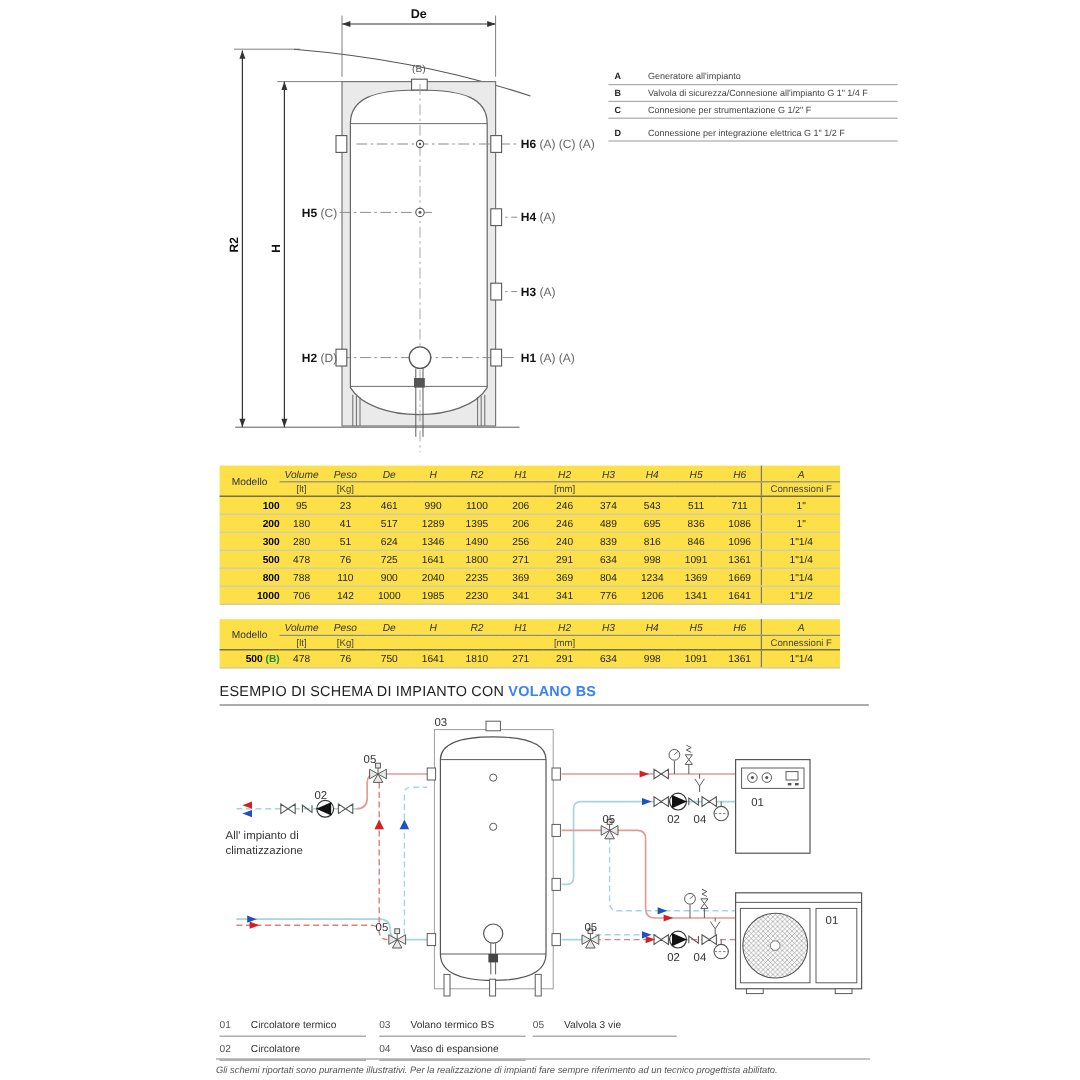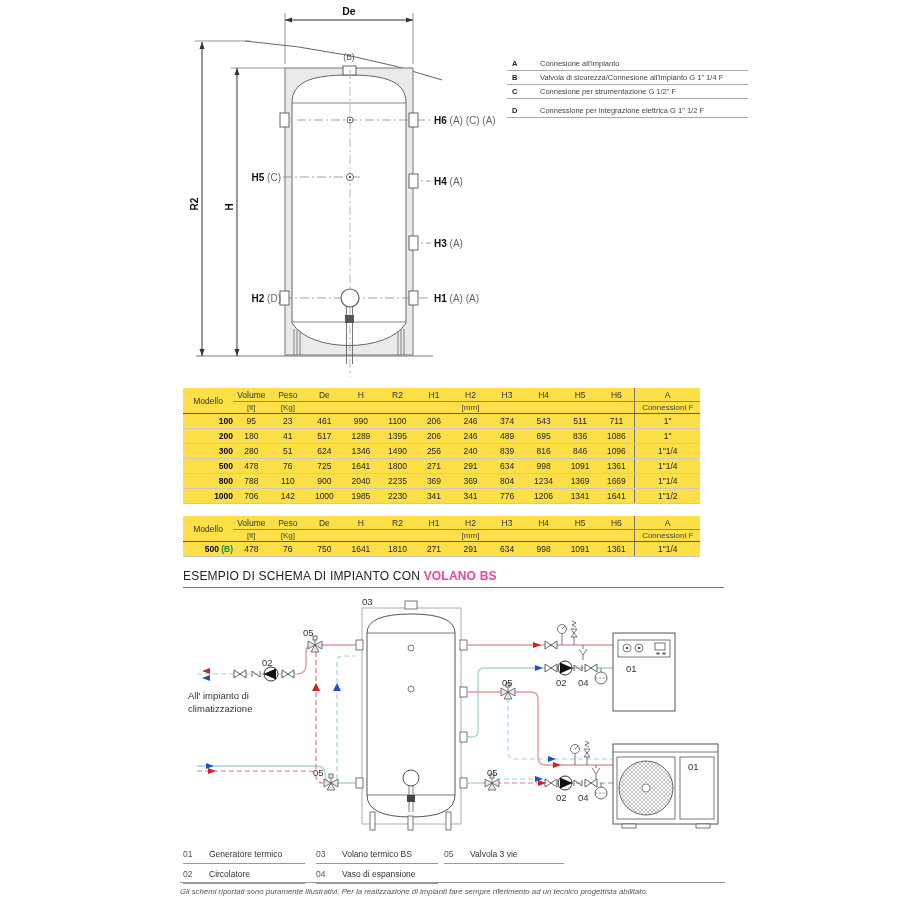--- a/index.html
+++ b/index.html
@@ -12,33 +12,33 @@
   .leg-row{display:flex;border-bottom:1px solid #aaa;padding:1px 0 2px;margin-bottom:1px;}
   .leg-row.gap{margin-top:6px;}
   .leg-key{width:28px;padding-left:5px;font-weight:bold;font-size:7.5px;color:#222;}
   .leg-txt{font-size:7.5px;color:#444;}
 
   
   table.spec{position:absolute;border-collapse:collapse;table-layout:fixed;width:517px;background:#fde047;}
   #table1{left:183px;top:388px;}
   #table2{left:183px;top:516px;}
   .spec th{font-weight:normal;padding:0;}
-  .spec thead th.name{border-bottom:1px solid #8a8a8a;font-size:8.5px;color:#333;padding:2px 0 1px;}
+  .spec thead th.name{border-bottom:1px solid #8a8a8a;font-size:8.5px;color:#333;padding:2px 0 1px;font-style:italic;}
   .spec thead th.unit{border-bottom:1.4px solid #555;font-size:8px;color:#444;padding:0 0 0;height:11px;}
   .spec thead th.mod-h{border-bottom:1.4px solid #555;font-size:8.5px;color:#333;}
   .spec td{text-align:center;font-size:8.5px;color:#222;border-bottom:1px solid #c8c8c8;padding:2px 0;}
   .spec td.model{font-weight:bold;color:#000;text-align:right;}
   .spec th{text-align:center;}
   .spec .conn{border-left:1px solid #777;}
   .green{color:#1e8e3e;font-weight:bold;}
 
   
   #section-title{position:absolute;left:183px;top:569px;width:541px;font-size:12px;color:#222;
     border-bottom:1.2px solid #777;padding-bottom:4px;letter-spacing:.2px;}
-  #section-title b{font-weight:bold;color:#ec4899;}
+  #section-title b{font-weight:bold;color:#3b82f6;}
 
   
   .bleg{position:absolute;display:flex;border-bottom:1px solid #999;padding:2px 0 4px;font-size:8.5px;}
   .bleg .num{width:26px;color:#555;}
   .bleg .lab{color:#333;}
 
   #footnote{position:absolute;left:180px;top:882px;width:545px;border-top:1px solid #999;
     padding-top:4px;font-size:7.8px;font-style:italic;color:#555;}
 </style>
 </head>
@@ -141,21 +141,21 @@
       <tspan font-weight="bold" fill="#111">H5</tspan><tspan fill="#666"> (C)</tspan>
     </text>
     <text x="281" y="301.5" text-anchor="end" font-size="10">
       <tspan font-weight="bold" fill="#111">H2</tspan><tspan fill="#666"> (D)</tspan>
     </text>
   </svg>
 
   <div id="conn-legend">
     <div class="leg-row">
       <span class="leg-key">A</span>
-      <span class="leg-txt">Connesione all'impianto</span>
+      <span class="leg-txt">Generatore all'impianto</span>
     </div>
     <div class="leg-row">
       <span class="leg-key">B</span>
       <span class="leg-txt">Valvola di sicurezza/Connesione all'impianto G 1" 1/4 F</span>
     </div>
     <div class="leg-row">
       <span class="leg-key">C</span>
       <span class="leg-txt">Connesione per strumentazione G 1/2" F</span>
     </div>
     <div class="leg-row gap">
@@ -560,21 +560,21 @@
       <text x="578" y="686">04</text>
       <text x="556" y="801">02</text>
       <text x="578" y="801">04</text>
       <text x="188" y="699">All' impianto di</text>
       <text x="188" y="712">climatizzazione</text>
     </g>
   </svg>
 
   <div class="bleg" style="left:183px;top:847px;width:122px;">
     <span class="num">01</span>
-    <span class="lab">Generatore termico</span>
+    <span class="lab">Circolatore termico</span>
   </div>
   <div class="bleg" style="left:183px;top:867px;width:122px;">
     <span class="num">02</span>
     <span class="lab">Circolatore</span>
   </div>
   <div class="bleg" style="left:316px;top:847px;width:122px;">
     <span class="num">03</span>
     <span class="lab">Volano termico BS</span>
   </div>
   <div class="bleg" style="left:316px;top:867px;width:122px;">

